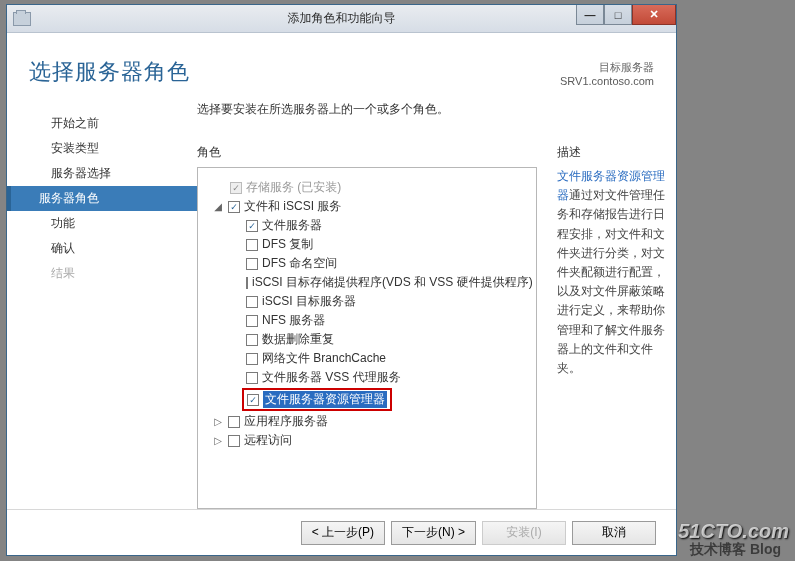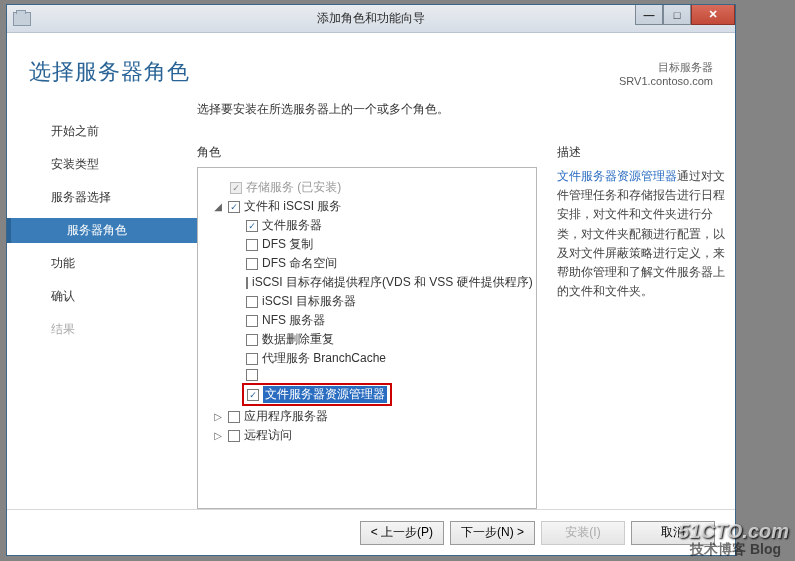--- a/index.html
+++ b/index.html
@@ -1,32 +1,32 @@
 <!DOCTYPE html>
 <html><head>
 <meta charset="utf-8">
 <style>
   * { box-sizing: border-box; font-family: "Microsoft YaHei", "Segoe UI", sans-serif; }
   body { margin: 0; background: #848484; width: 795px; height: 561px; position: relative; }
-  .window { position: absolute; left: 6px; top: 4px; width: 730px; height: 552px; background: #fff; border: 1px solid #3a668a; display: flex; flex-direction: column; }
+  .window { position: absolute; left: 6px; top: 4px; width: 671px; height: 552px; background: #fff; border: 1px solid #3a668a; display: flex; flex-direction: column; }
   .titlebar { height: 28px; background: linear-gradient(#e9ecf0,#d6dde6); border-bottom: 1px solid #b9c3cf; display: flex; align-items: center; position: relative; }
   .title-icon { width: 18px; height: 14px; margin-left: 6px; background: #c6d0db; border: 1px solid #8a99aa; position: relative; }
   .title-icon::after { content: ""; position: absolute; left: 2px; top: -3px; width: 8px; height: 3px; background: #c6d0db; border: 1px solid #8a99aa; border-bottom: none; }
   .title-text { position: absolute; left: 50%; transform: translateX(-50%); font-size: 12px; color: #2a2a2a; }
   .winbtns { margin-left: auto; display: flex; height: 100%; }
   .winbtn { width: 28px; height: 20px; margin-top: 0; border: 1px solid #7a8896; border-top: none; background: linear-gradient(#d6dde6,#c6d0db); display: flex; align-items: center; justify-content: center; font-size: 11px; font-weight: bold; color: #2a2a2a; }
   .winbtn.close { background: linear-gradient(#d86b5a,#c24a38); border-color: #8a3328; color: #fff; width: 44px; }
   .header { padding: 24px 22px 6px 22px; display: flex; align-items: flex-end; }
   .header h1 { margin: 0; font-size: 22px; font-weight: 300; color: #2a6496; letter-spacing: 1px; }
   .target { margin-left: auto; text-align: right; font-size: 11px; color: #5a5a5a; }
   .target .lbl { color: #666; }
   .body { flex: 1; display: flex; padding: 0 0 0 0; overflow: hidden; }
   .nav { width: 190px; padding: 18px 0 0 0; font-size: 12px; }
-  .nav-item { padding: 4px 0 4px 44px; color: #333; cursor: pointer; margin-top: 8px; }
-  .nav-item.sel { background: #3a7cb8; color: #fff; padding-left: 56px; border-left: 4px solid #2a6496; }
+  .nav-item { padding: 4px 0 4px 44px; color: #333; cursor: pointer; }
+  .nav-item.sel { background: #3a7cb8; color: #fff; padding-left: 28px; border-left: 4px solid #2a6496; }
   .nav-item.dis { color: #aaa; }
   .main { flex: 1; padding: 8px 10px 0 0; display: flex; flex-direction: column; overflow: hidden; }
   .intro { font-size: 12px; color: #333; margin-bottom: 26px; }
   .cols { flex: 1; display: flex; gap: 20px; overflow: hidden; }
   .roles-col { width: 340px; display: flex; flex-direction: column; }
   .col-label { font-size: 12px; color: #333; margin-bottom: 6px; }
   .tree-box { flex: 1; border: 1px solid #b7b7b7; overflow: auto; padding: 10px 4px; font-size: 12px; color: #333; }
   .tree-row { display: flex; align-items: center; gap: 4px; padding: 1px 0; white-space: nowrap; }
   .expander { width: 12px; text-align: center; color: #666; font-size: 10px; user-select: none; }
   .cb { width: 12px; height: 12px; border: 1px solid #7a7a7a; display: inline-flex; align-items: center; justify-content: center; font-size: 9px; color: #2a6496; background: #fff; }
@@ -118,24 +118,25 @@
             <div class="tree-row" style="padding-left:44px">
               <span class="cb"></span>
               <span class="lbl-txt">NFS 服务器</span>
             </div>
             <div class="tree-row" style="padding-left:44px">
               <span class="cb"></span>
               <span class="lbl-txt">数据删除重复</span>
             </div>
             <div class="tree-row" style="padding-left:44px">
               <span class="cb"></span>
-              <span class="lbl-txt">代理服务 BranchCache</span>
+              <span class="lbl-txt">网络文件 BranchCache</span>
             </div>
             <div class="tree-row" style="padding-left:44px">
               <span class="cb"></span>
+              <span class="lbl-txt">文件服务器 VSS 代理服务</span>
             </div>
             <div class="tree-row" style="padding-left:40px">
               <span class="red-box">
                 <span class="cb">✓</span>
                 <span class="lbl-txt hl">文件服务器资源管理器</span>
               </span>
             </div>
 
             <div class="tree-row" style="padding-left:10px">
               <span class="expander">▷</span>

